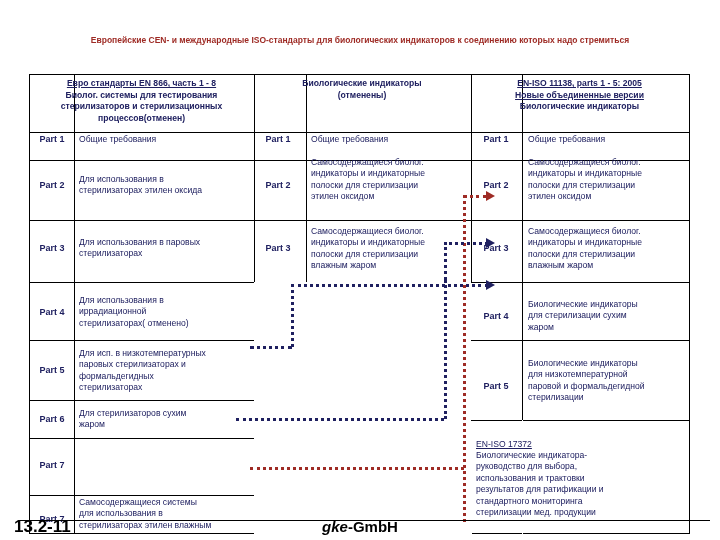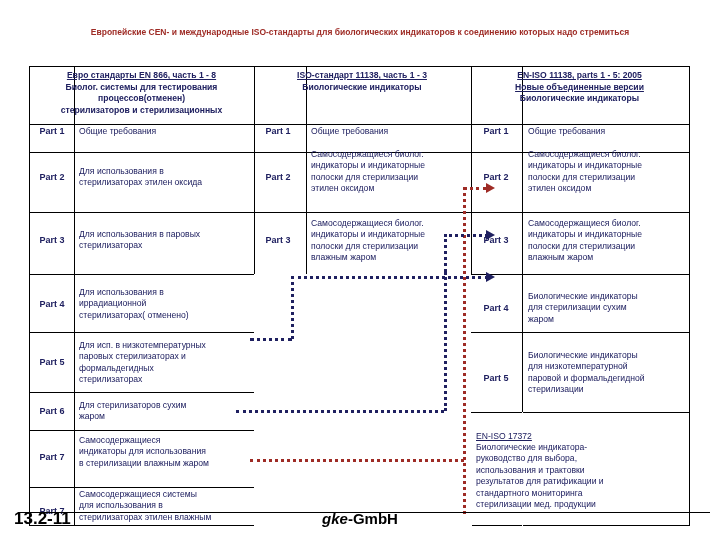--- a/index.html
+++ b/index.html
@@ -3,21 +3,21 @@
 <meta charset="utf-8">
 <style>
   html,body{margin:0;padding:0;}
   body{
     width:720px;height:540px;overflow:hidden;
     background:#ffffff;
     font-family:"Liberation Sans","DejaVu Sans",sans-serif;
     color:#1f2060;
     position:relative;
   }
-  #slide{position:absolute;left:0;top:4px;width:720px;height:524px;}
+  #slide{position:absolute;left:0;top:12px;width:720px;height:524px;}
 
   
   .title{
     position:absolute;left:40px;top:23px;width:640px;
     text-align:center;
     font-size:8.5px;font-weight:bold;color:#9e2b25;
     letter-spacing:0px;line-height:11px;
     white-space:nowrap;
   }
 
@@ -125,27 +125,27 @@
     <div class="hline" style="top:145px;left:441px;width:218px;"></div>
     <div class="hline" style="top:207px;left:441px;width:218px;"></div>
     <div class="hline" style="top:265px;left:441px;width:218px;"></div>
     <div class="hline" style="top:345px;left:441px;width:218px;"></div>
     <div style="position:absolute;left:492px;top:345px;width:1px;height:115px;background:#fff;"></div>
   </div>
 
   <div class="hdr" style="left:31px;top:66px;width:221px;">
     <div class="u">Евро стандарты EN 866, часть 1 - 8</div>
     <div>Биолог. системы для тестирования</div>
+    <div>стерилизаторов и стерилизационных</div>
     <div>процессов(отменен)</div>
-    <div>стерилизаторов и стерилизационных</div>
   </div>
 
   <div class="hdr" style="left:255px;top:66px;width:214px;">
-    <div class="u">ISO-стандарт 11138, часть 1 - 3</div>
     <div>Биологические индикаторы</div>
+    <div>(отменены)</div>
   </div>
 
   <div class="hdr" style="left:472px;top:66px;width:215px;">
     <div class="u">EN-ISO 11138, parts 1 - 5: 2005</div>
     <div class="u">Новые объединенные версии</div>
     <div>Биологические индикаторы</div>
   </div>
 
   <div class="partlbl" style="left:31px;top:122px;width:42px;">Part 1</div>
   <div class="celltxt" style="left: 79px; top: 122px; width: 170px; white-space: pre-line;">Общие требования</div>
@@ -167,23 +167,20 @@
   <div class="celltxt" style="left: 79px; top: 336px; width: 172px; white-space: pre-line;">Для исп. в низкотемпературных
 паровых стерилизаторах и
 формальдегидных
 стерилизаторах</div>
 
   <div class="partlbl" style="left:31px;top:402px;width:42px;">Part 6</div>
   <div class="celltxt" style="left: 79px; top: 396px; width: 170px; white-space: pre-line;">Для стерилизаторов сухим
 жаром</div>
 
   <div class="partlbl" style="left:31px;top:448px;width:42px;text-align:center;">Part 7</div>
-  <div class="celltxt" style="left: 79px; top: 431px; width: 172px; white-space: pre-line;">Самосодержащиеся
-индикаторы для использования
-в стерилизации влажным жаром</div>
 
   <div class="partlbl" style="left:31px;top:502px;width:42px;">Part 7</div>
   <div class="celltxt" style="left: 79px; top: 485px; width: 172px; white-space: pre-line;">Самосодержащиеся системы
 для использования в
 стерилизаторах этилен влажным</div>
 
   <div class="partlbl" style="left:256px;top:122px;width:44px;">Part 1</div>
   <div class="celltxt" style="left: 311px; top: 122px; width: 162px; white-space: pre-line;">Общие требования</div>
 
   <div class="partlbl" style="left:256px;top:168px;width:44px;">Part 2</div>

